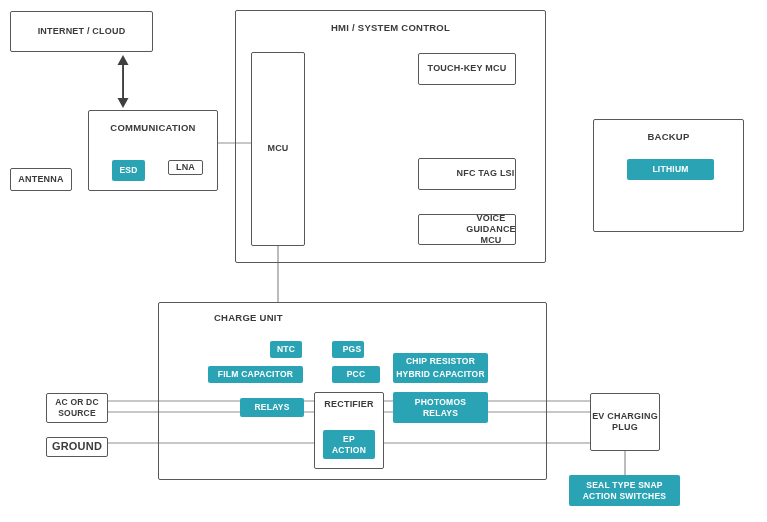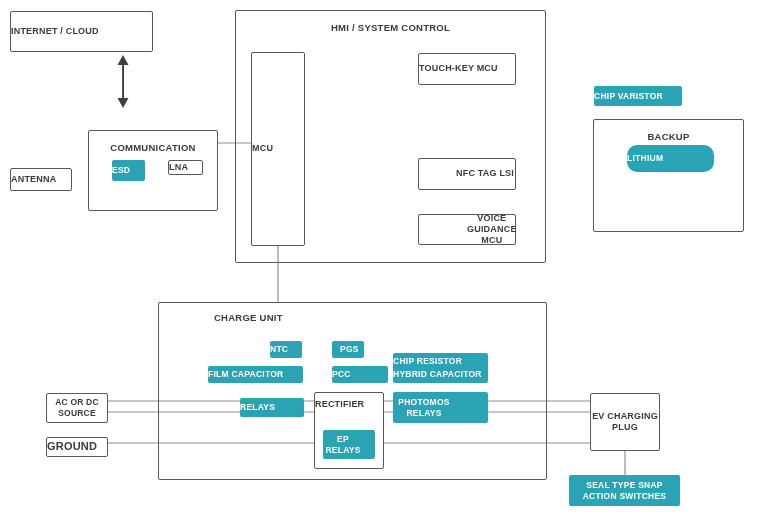--- a/index.html
+++ b/index.html
@@ -3,21 +3,21 @@
 <meta charset="utf-8">
 <style>
   html,body { margin:0; padding:0; background:#ffffff; }
   .canvas {
     position:relative; width:767px; height:522px; background:#ffffff;
     font-family:"Liberation Sans", sans-serif; overflow:hidden;
   }
   svg.wires { position:absolute; left:0; top:0; z-index:0; }
   .node {
     position:absolute; box-sizing:border-box; z-index:1;
-    display:flex; align-items:center; justify-content:flex-start;
+    display:flex; align-items:center; justify-content:center;
     text-align:center; line-height:1.25;
   }
   .outline {            
     background:#ffffff; border:1.5px solid #585858; border-radius:2px;
     color:#3b3b3b; font-weight:bold; font-size:9px; letter-spacing:.2px;
   }
   .frame {              
     background:transparent; border:1.5px solid #585858; border-radius:2px;
   }
   .frame .title {
@@ -51,21 +51,21 @@
       <rect x="122.1" y="62" width="1.9" height="40"></rect>
       <polygon points="123,55 117.5,65 128.5,65"></polygon>
       <polygon points="123,108 117.5,98 128.5,98"></polygon>
     </g>
   </svg>
 
   <div class="node outline" style="left:10px; top:11px; width:143px; height:41px;">
     <span>INTERNET / CLOUD</span>
   </div>
 
-  <div class="node frame" style="left:88px; top:110px; width:130px; height:81px;margin-top:20px;">
+  <div class="node frame" style="left:88px; top:110px; width:130px; height:81px;">
     <span class="title">COMMUNICATION</span>
   </div>
   <div class="node teal" style="left:112px; top:160px; width:33px; height:21px;">
     <span>ESD</span>
   </div>
   <div class="node outline" style="left:168px; top:160px; width:35px; height:15px;">
     <span>LNA</span>
   </div>
 
   <div class="node outline" style="left:10px; top:168px; width:62px; height:23px;">
@@ -81,62 +81,59 @@
   <div class="node outline" style="left:418px; top:53px; width:98px; height:32px;">
     <span>TOUCH-KEY MCU</span>
   </div>
   <div class="node outline" style="left:418px; top:158px; width:98px; height:32px;padding-left:37px;">
     <span>NFC TAG LSI</span>
   </div>
   <div class="node outline wrapnarrow" style="left:418px; top:214px; width:98px; height:31px;padding-left:48px;">
     <span>VOICE GUIDANCE MCU</span>
   </div>
 
-  <div class="node teal" style="left:594px; top:86px; width:88px; height:20px;">
-    <span>CHIP VARISTOR</span>
-  </div>
   <div class="node frame" style="left:593px; top:119px; width:151px; height:113px;">
     <span class="title">BACKUP</span>
   </div>
-  <div class="node teal" style="left:627px; top:145px; width:87px; height:27px;border-radius:10px;">
+  <div class="node teal" style="left:627px; top:159px; width:87px; height:21px;">
     <span>LITHIUM</span>
   </div>
 
   <div class="node frame" style="left:158px; top:302px; width:389px; height:178px;">
     <span class="title corner">CHARGE UNIT</span>
   </div>
   <div class="node teal" style="left:270px; top:341px; width:32px; height:17px;">
     <span>NTC</span>
   </div>
   <div class="node teal" style="left:332px; top:341px; width:32px; height:17px;padding-left:8px;">
     <span>PGS</span>
   </div>
   <div class="node teal" style="left:393px; top:341px; width:95px; height:17px;margin-top:12px;">
     <span>CHIP RESISTOR</span>
   </div>
   <div class="node teal" style="left:208px; top:366px; width:95px; height:17px;">
     <span>FILM CAPACITOR</span>
   </div>
-  <div class="node teal" style="left:332px; top:366px; width:56px; height:17px;">
+  <div class="node teal" style="left:332px; top:366px; width:48px; height:17px;">
     <span>PCC</span>
   </div>
   <div class="node teal" style="left:393px; top:366px; width:95px; height:17px;">
     <span>HYBRID CAPACITOR</span>
   </div>
   <div class="node teal" style="left:240px; top:398px; width:64px; height:19px;">
     <span>RELAYS</span>
   </div>
   <div class="node outline topalign" style="left:314px; top:392px; width:70px; height:77px;">
     <span>RECTIFIER</span>
   </div>
   <div class="node teal wrapnarrow" style="left:393px; top:392px; width:95px; height:31px;">
     <span>PHOTOMOS RELAYS</span>
   </div>
   <div class="node teal wrapxs" style="left:323px; top:430px; width:52px; height:29px;">
-    <span>EP RELAYS</span>
+    <span>EP ACTION</span>
   </div>
 
   <div class="node outline" style="left:46px; top:393px; width:62px; height:30px; font-size:8.5px;">
     <span>AC OR DC SOURCE</span>
   </div>
   <div class="node outline" style="left:46px; top:437px; width:62px; height:20px; font-size:11px;">
     <span>GROUND</span>
   </div>
 
   <div class="node outline" style="left:590px; top:393px; width:70px; height:58px;">

